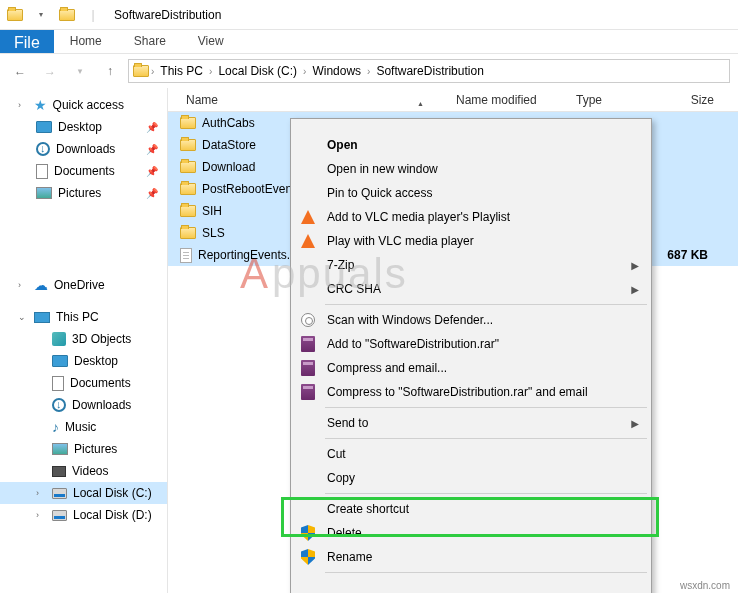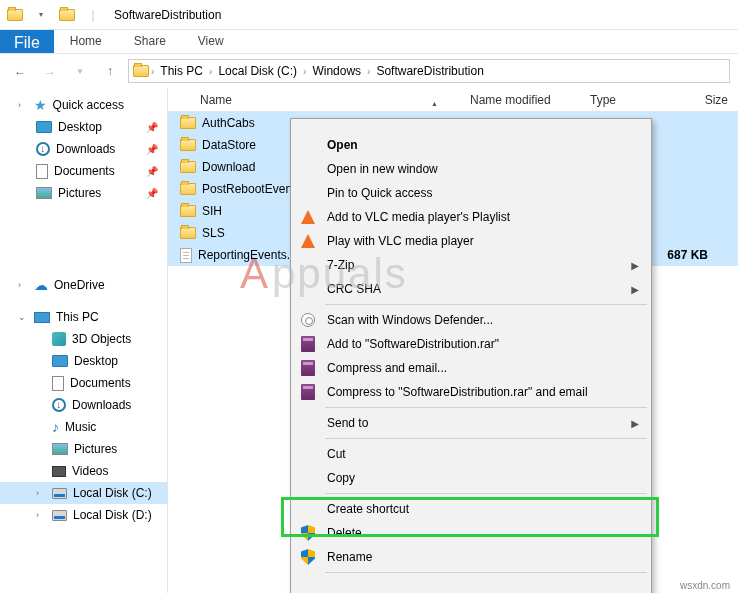--- a/index.html
+++ b/index.html
@@ -34,21 +34,21 @@
 .sb-item { display: flex; align-items: center; height: 22px; padding-left: 18px; gap: 6px; font-size: 12px; cursor: default; }
 .sb-sub { padding-left: 36px; }
 .sb-item.selected { background: #cce8ff; }
 .sb-item .pin { margin-left: auto; margin-right: 8px; color: #777; font-size: 10px; }
 .sb-item .expand { width: 10px; color: #666; font-size: 9px; }
 .sb-spacer { width: 10px; }
 
 
 .headers { height: 24px; display: flex; align-items: center; border-bottom: 1px solid #e5e5e5; padding-left: 12px; font-size: 12px; color: #333; }
 .headers .col { padding: 0 6px; }
-.col-name { width: 270px; display: flex; align-items: flex-end; gap: 8px; margin-left: 14px; }
+.col-name { width: 270px; display: flex; align-items: flex-end; gap: 8px; }
 .col-date { width: 120px; }
 .col-type { width: 90px; }
 .col-size { width: 60px; text-align: right; }
 .sort-ind { font-size: 7px; color: #555; }
 
 
 .filelist { flex: 1; position: relative; }
 .filerow { display: flex; align-items: center; height: 22px; padding-left: 12px; font-size: 12px; }
 .filerow.selected { background: #cce8ff; }
 .filerow .fname { width: 270px; display: flex; align-items: center; gap: 6px; }

